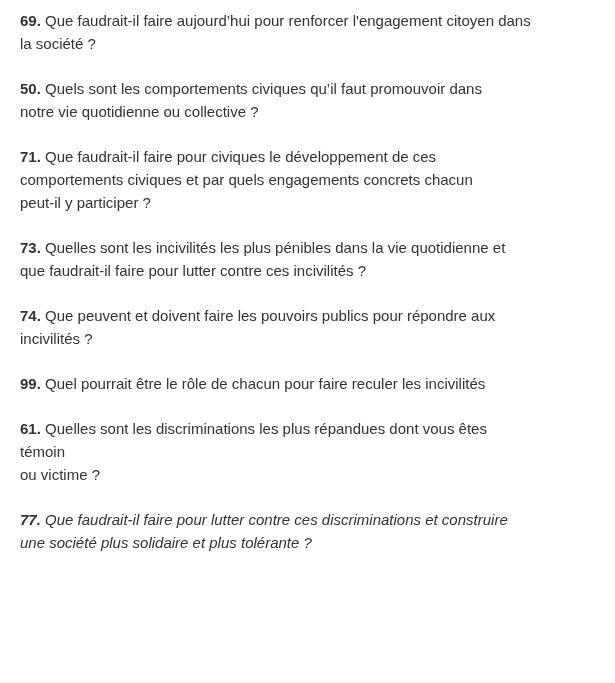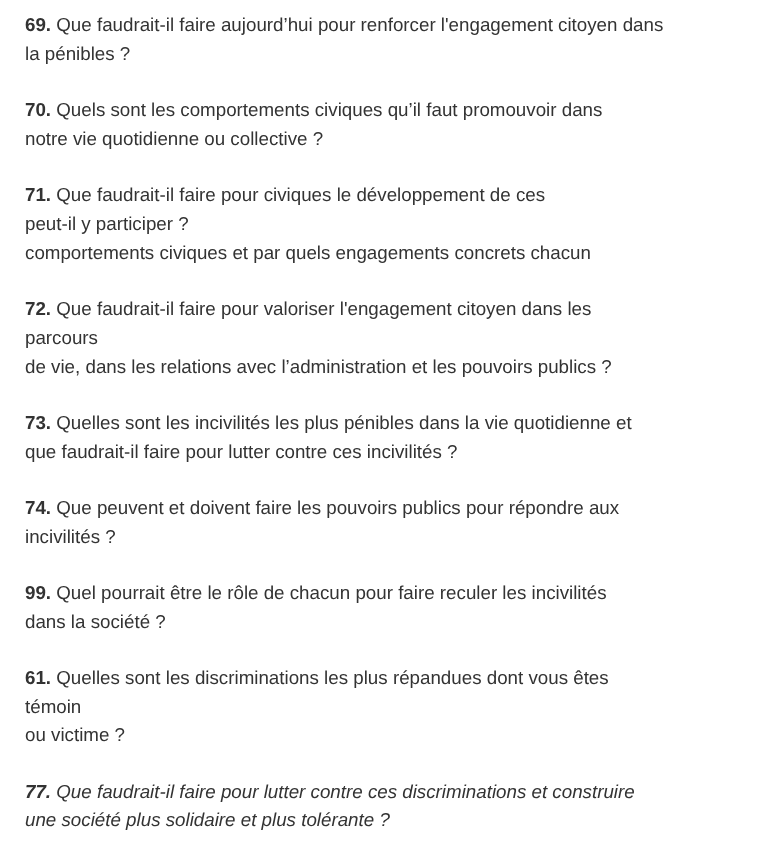--- a/index.html
+++ b/index.html
@@ -30,53 +30,47 @@
   .qline { display: block; }
   .qnum { font-weight: 700; }
 </style>
 </head>
 <body>
 
 <main class="page">
   <section class="questions">
   <p class="question">
     <span class="qline"><strong class="qnum">69.</strong><span> Que faudrait-il faire aujourd’hui pour renforcer l'engagement citoyen dans</span></span>
-  <span class="qline">la pénibles ?</span>
+  <span class="qline">la société ?</span>
       </p>
 
   <p class="question">
-    <span class="qline"><strong class="qnum">70.</strong><span> Quels sont les comportements civiques qu’il faut promouvoir dans</span></span>
+    <span class="qline"><strong class="qnum">50.</strong><span> Quels sont les comportements civiques qu’il faut promouvoir dans</span></span>
   <span class="qline">notre vie quotidienne ou collective ?</span>
       </p>
 
   <p class="question">
     <span class="qline"><strong class="qnum">71.</strong><span> Que faudrait-il faire pour civiques le développement de ces</span></span>
-  <span class="qline">peut-il y participer ?</span>
-        <span class="qline">comportements civiques et par quels engagements concrets chacun</span>
+  <span class="qline">comportements civiques et par quels engagements concrets chacun</span>
+        <span class="qline">peut-il y participer ?</span>
       </p>
 
-  <p class="question">
-    <span class="qline"><strong class="qnum">72.</strong><span> Que faudrait-il faire pour valoriser l'engagement citoyen dans les</span></span>
-  <span class="qline">parcours</span>
-        <span class="qline">de vie, dans les relations avec l’administration et les pouvoirs publics ?</span>
-      </p>
 
   <p class="question">
     <span class="qline"><strong class="qnum">73.</strong><span> Quelles sont les incivilités les plus pénibles dans la vie quotidienne et</span></span>
   <span class="qline">que faudrait-il faire pour lutter contre ces incivilités ?</span>
       </p>
 
   <p class="question">
     <span class="qline"><strong class="qnum">74.</strong><span> Que peuvent et doivent faire les pouvoirs publics pour répondre aux</span></span>
   <span class="qline">incivilités ?</span>
       </p>
 
   <p class="question">
     <span class="qline"><strong class="qnum">99.</strong><span> Quel pourrait être le rôle de chacun pour faire reculer les incivilités</span></span>
-  <span class="qline">dans la société ?</span>
       </p>
 
   <p class="question">
     <span class="qline"><strong class="qnum">61.</strong><span> Quelles sont les discriminations les plus répandues dont vous êtes</span></span>
   <span class="qline">témoin</span>
         <span class="qline">ou victime ?</span>
       </p>
 
   <p class="question">
     <span class="qline"><strong class="qnum">77.</strong><span> Que faudrait-il faire pour lutter contre ces discriminations et construire</span></span>

